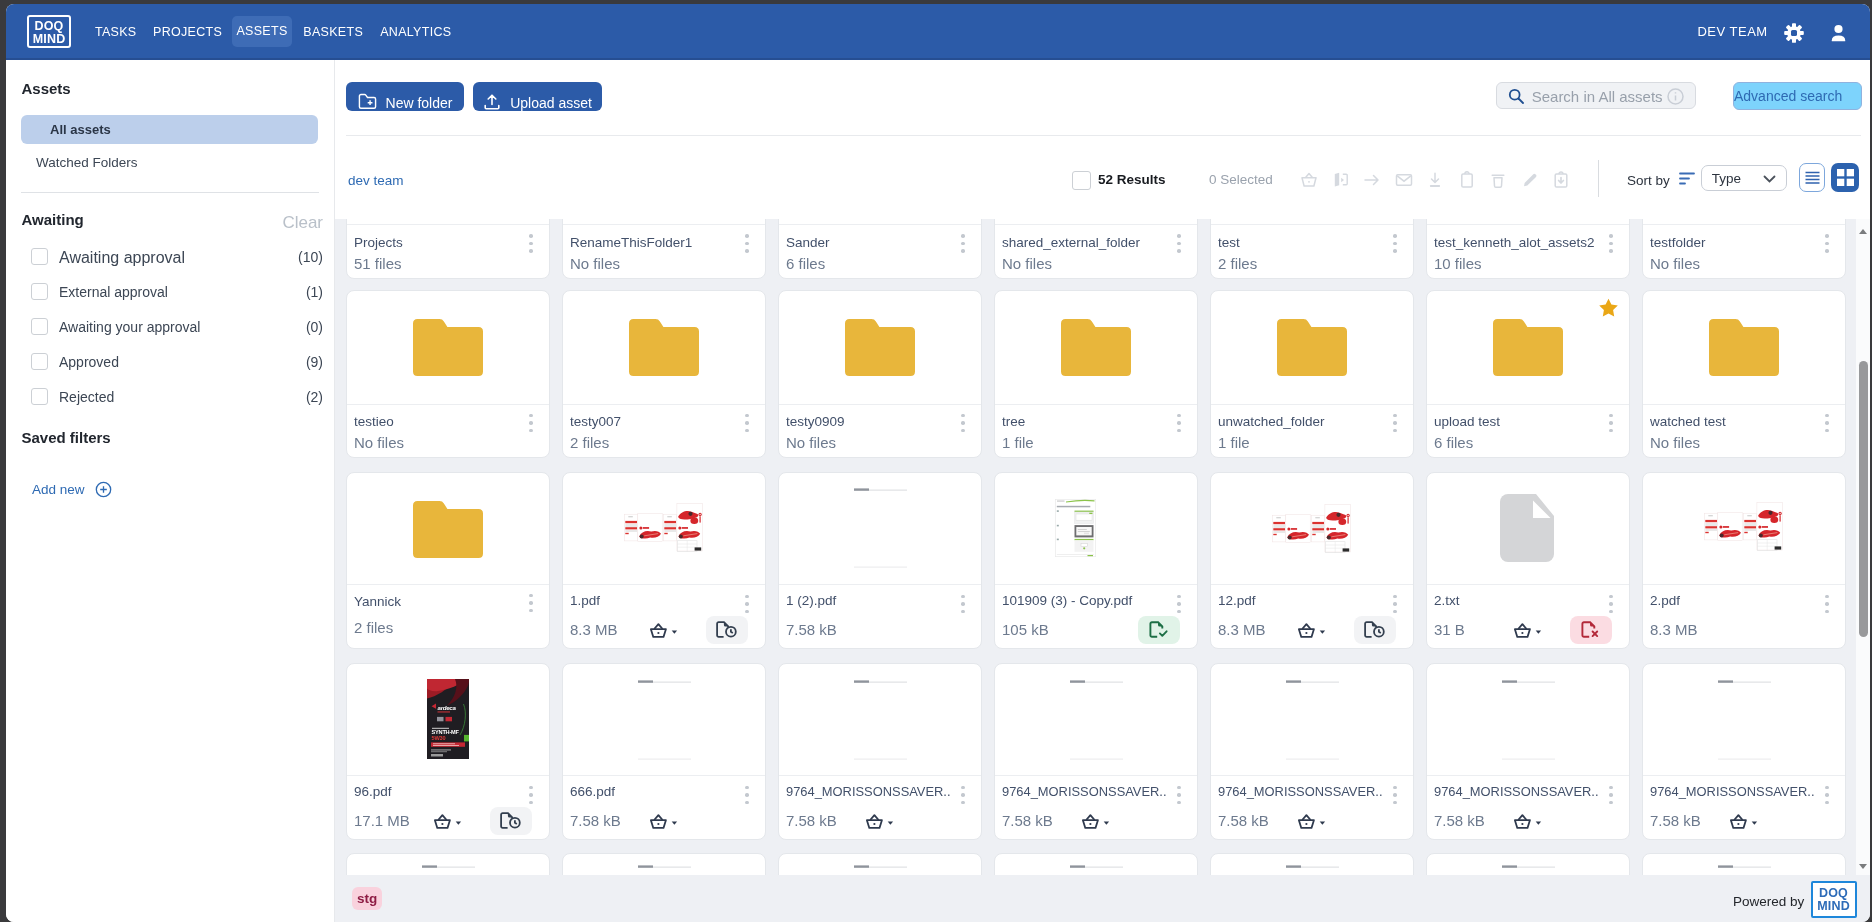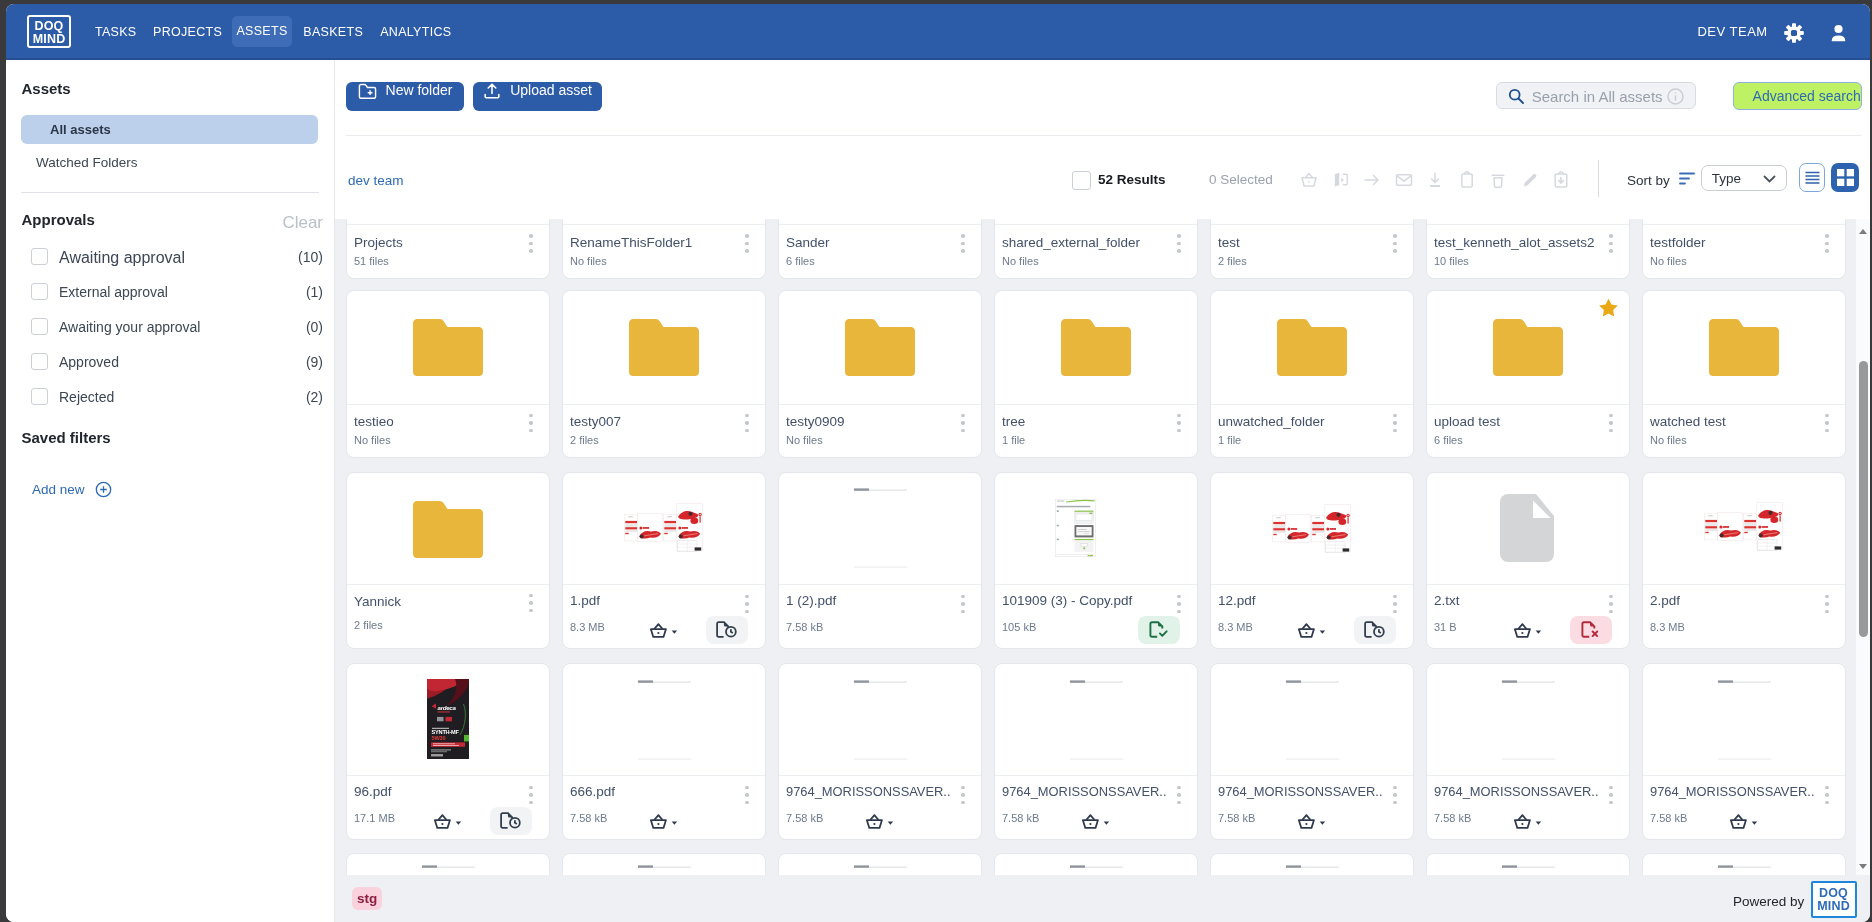--- a/index.html
+++ b/index.html
@@ -7,27 +7,27 @@
 .abs{position:absolute}
 #app{position:absolute;left:6px;top:4px;width:1863.5px;height:918px;border-radius:8px;overflow:hidden;background:#fff}
 #hdr{position:absolute;left:0;top:0;width:100%;height:56px;background:#2c5ba8;box-shadow:inset 0 -2px 0 rgba(20,40,80,0.25)}
 #hdr .nav{position:absolute;top:0;height:42px;line-height:56px;color:#fff;font-size:12.5px;letter-spacing:0.3px;transform:translateX(-50%)}
 #logo{position:absolute;left:21px;top:11px;width:44px;height:33px;border:2px solid #fff;border-radius:3px;color:#fff;text-align:center;font-weight:bold;font-size:12.5px;line-height:13px;padding-top:3px;letter-spacing:0.2px}
 #assetsTab{position:absolute;left:226.4px;top:11.6px;width:59.2px;height:31.8px;background:#3e6cb6;border-radius:5px;color:#fff;font-size:12.5px;letter-spacing:0.3px;text-align:center;line-height:31.8px}
 #sidebar{position:absolute;left:0;top:56px;width:329px;bottom:0;background:#fff;border-right:1px solid #e7e9ec}
 .sbh{position:absolute;left:15.5px;font-size:15px;font-weight:bold;color:#21262e}
 .sbitem{position:absolute;left:30px;font-size:13.5px;color:#3c4654}
 #toolbar{position:absolute;left:329px;top:56px;right:0;height:158.5px;background:#fff}
-.btn{position:absolute;background:#2c5ba8;border-radius:6px;color:#fff;font-size:14px;display:flex;align-items:flex-start;justify-content:center;gap:9px}
+.btn{position:absolute;background:#2c5ba8;border-radius:6px;color:#fff;font-size:14px;display:flex;align-items:flex-end;justify-content:center;gap:9px}
 #mainbot{position:absolute;left:329px;top:214.5px;right:0;bottom:0;background:#eef0f4}
 #gridclip{position:absolute;left:0;top:0;width:100%;height:656px;overflow:hidden}
 .card{position:absolute;width:204px;background:#fff;border:1px solid #e4e7eb;border-radius:8px}
 .cdiv{position:absolute;left:0;width:100%;height:1px;background:#eceef1}
 .cname{position:absolute;left:7px;right:30px;font-size:13.5px;color:#42506a;white-space:nowrap;overflow:hidden}
-.csub{position:absolute;left:7px;font-size:11px;color:#6d7a8e}
+.csub{position:absolute;left:7px;font-size:15px;color:#6d7a8e}
 .kebab{position:absolute;right:16px;width:4px}
 .kebab i{display:block;width:3.5px;height:3.5px;border-radius:50%;background:#c3c8cf;margin-bottom:4px}
 .badge{position:absolute;right:17px;width:42px;height:28px;border-radius:8px;display:flex;align-items:center;justify-content:center}
 .chk{position:absolute;width:17px;height:17px;border:1.5px solid #ccd0d5;border-radius:3px;background:#fff}
 .cnt{position:absolute;font-size:14px;color:#3c4654;right:11px;text-align:right}
 </style></head><body>
 
 <div id="app">
 <div id="hdr">
 <div id="logo">DOQ<br>MIND</div>
@@ -56,21 +56,21 @@
 <svg class="abs" style="left:1824px;top:20px" width="17" height="18" viewBox="0 0 17 18" fill="#fff">
         <circle cx="8.5" cy="5" r="4.1"></circle>
         <path d="M1.8 17.2 v-1 q0 -4.8 6.7 -4.8 q6.7 0 6.7 4.8 v1 z"></path>
       </svg>
 </div>
 <div id="sidebar">
 <div class="sbh" style="top:20px">Assets</div>
 <div class="abs" style="left:15px;top:54.5px;width:297px;height:29.5px;background:#bccfeb;border-radius:6px;line-height:29.5px;padding-left:29px;font-size:13px;font-weight:bold;color:#2a3546">All assets</div>
 <div class="sbitem" style="top:94.5px">Watched Folders</div>
 <div class="abs" style="left:15px;top:131.5px;width:298px;height:1px;background:#dfe2e6"></div>
-<div class="sbh" style="top:151px">Approvals</div>
+<div class="sbh" style="top:151px">Awaiting</div>
 <div class="abs" style="top:153px;right:11px;font-size:17px;color:#b9c0c9">Clear</div>
 <div class="chk" style="left:24.5px;top:188px"></div>
 <div class="abs" style="left:53px;top:189px;font-size:16px;color:#3c4654">Awaiting approval</div>
 <div class="cnt" style="top:189px">(10)</div>
 <div class="chk" style="left:24.5px;top:223px"></div>
 <div class="abs" style="left:53px;top:224px;font-size:14px;color:#3c4654">External approval</div>
 <div class="cnt" style="top:224px">(1)</div>
 <div class="chk" style="left:24.5px;top:258px"></div>
 <div class="abs" style="left:53px;top:259px;font-size:14px;color:#3c4654">Awaiting your approval</div>
 <div class="cnt" style="top:259px">(0)</div>
@@ -106,21 +106,21 @@
 <svg class="abs" style="left:11px;top:5.5px" width="16" height="16" viewBox="0 0 16 16" fill="none" stroke="#1f4e90" stroke-width="1.8">
           <circle cx="6.7" cy="6.7" r="4.9"></circle>
           <path d="M10.5 10.5 15 15" stroke-linecap="round"></path>
         </svg>
 <div class="abs" style="left:35px;top:5.5px;font-size:15px;color:#98a0ab">Search in All assets</div>
 <svg class="abs" style="right:11px;top:5.5px" width="17" height="17" viewBox="0 0 17 17" fill="none" stroke="#c9ced6" stroke-width="1.5">
           <circle cx="8.5" cy="8.5" r="7.5"></circle>
           <path d="M8.5 7.5v5M8.5 4.2v1.4"></path>
         </svg>
 </div>
-<div class="abs" style="left:1398px;top:21.5px;width:128.8px;height:28.5px;border:1px solid #8fb2de;border-radius:6px;background:#bef264;color:#2e6ab3;font-size:14px;text-align:right;line-height:27px">Advanced search</div>
+<div class="abs" style="left:1398px;top:21.5px;width:128.8px;height:28.5px;border:1px solid #8fb2de;border-radius:6px;background:#7dd3fc;color:#2e6ab3;font-size:14px;text-align:left;line-height:27px">Advanced search</div>
 <div class="abs" style="left:11px;top:75px;right:9px;height:1px;background:#e8eaed"></div>
 <div class="abs" style="left:13px;top:112.5px;font-size:13.5px;color:#2e6ab3">dev team</div>
 <div class="chk" style="left:737px;top:110.5px;width:19px;height:19px"></div>
 <div class="abs" style="left:763px;top:112px;font-size:13.5px;font-weight:bold;color:#181b20">52 Results</div>
 <div class="abs" style="left:874px;top:112px;font-size:13.5px;color:#9aa2ad">0 Selected</div>
 <svg class="abs" style="left:965px;top:110.5px" width="18" height="18" viewBox="0 0 18 18" fill="none" stroke="#d5d9df" stroke-width="1.5">
         <path d="M2 6.8 4.1 15h9.8L16 6.8zM5.6 6.6 9 2.6l3.4 4" stroke-linejoin="round"></path>
         <circle cx="9" cy="10.8" r="0.9" fill="#d5d9df" stroke="none"></circle>
       </svg>
 <svg class="abs" style="left:996.5px;top:110.5px" width="18" height="18" viewBox="0 0 18 18" fill="none" stroke="#d5d9df" stroke-width="1.5">

